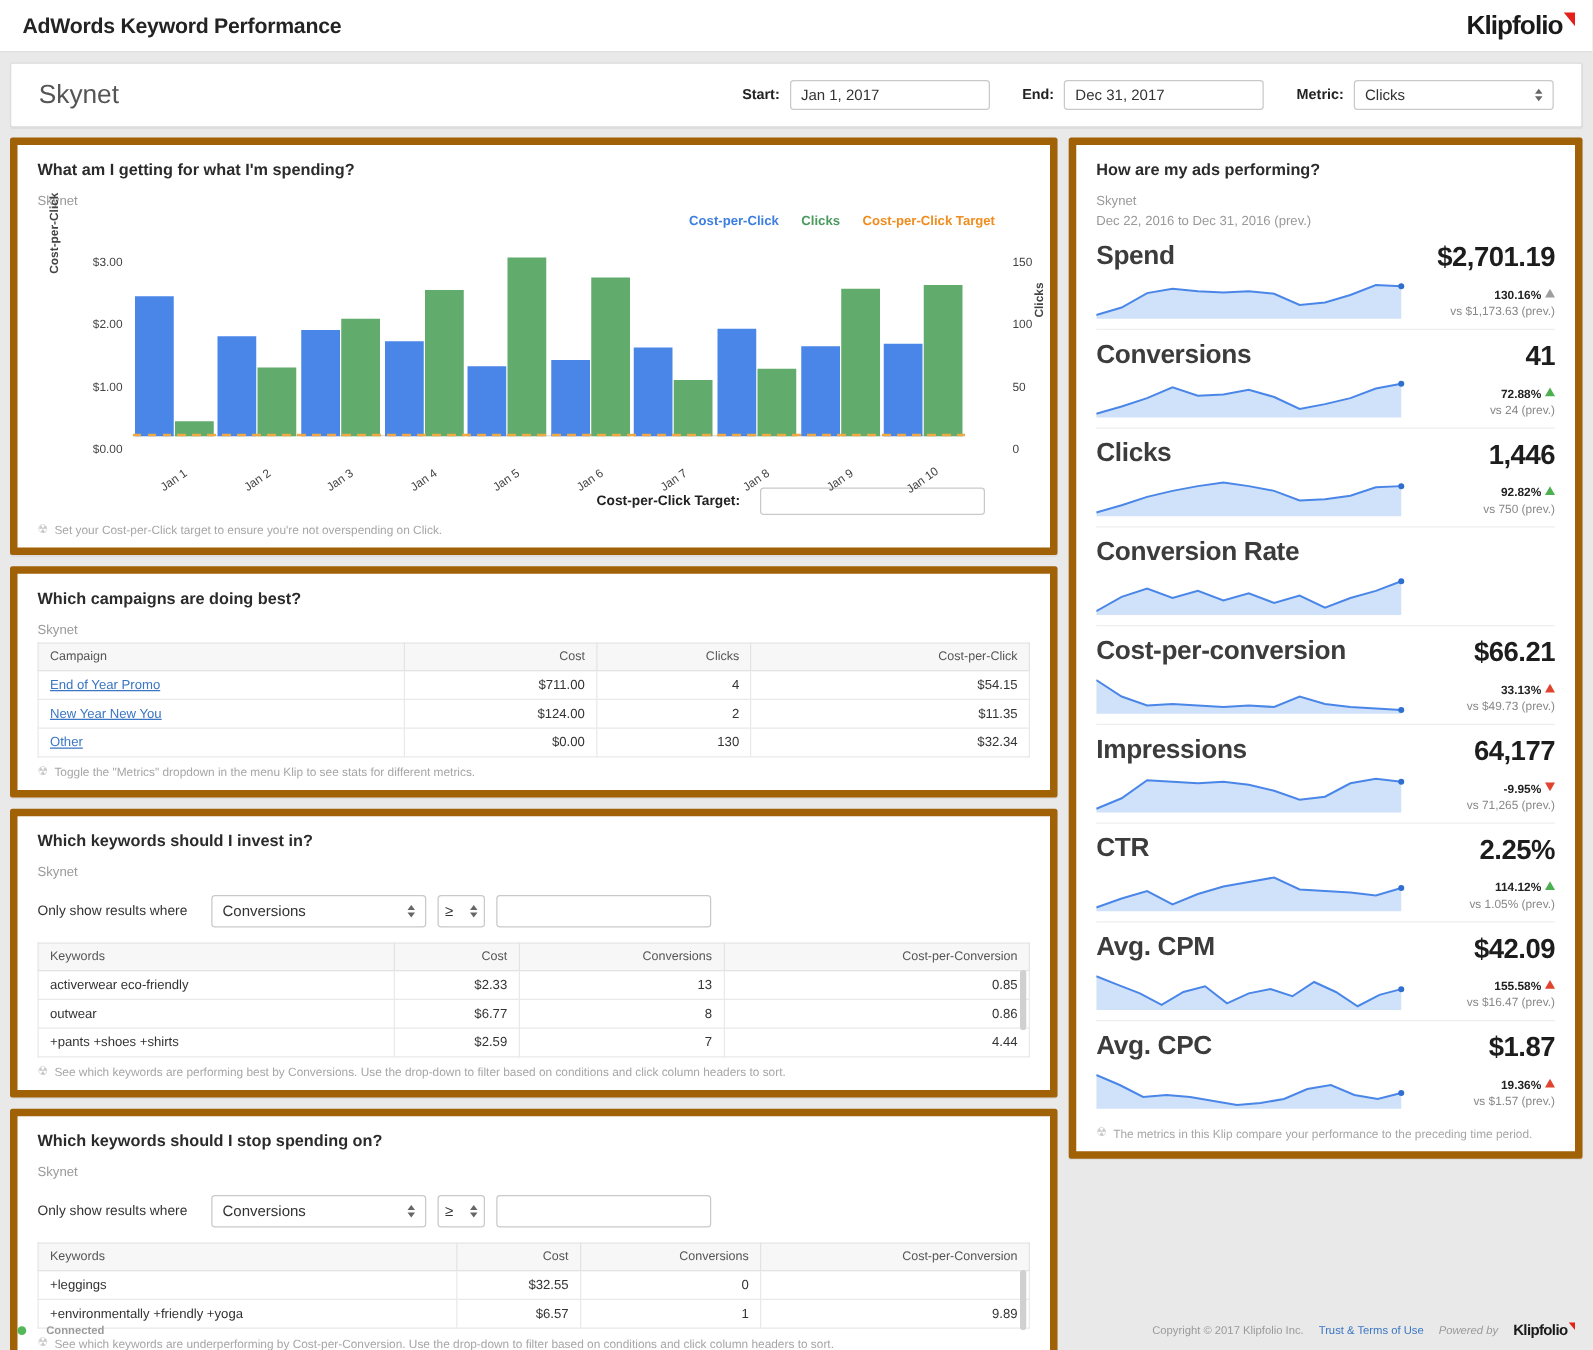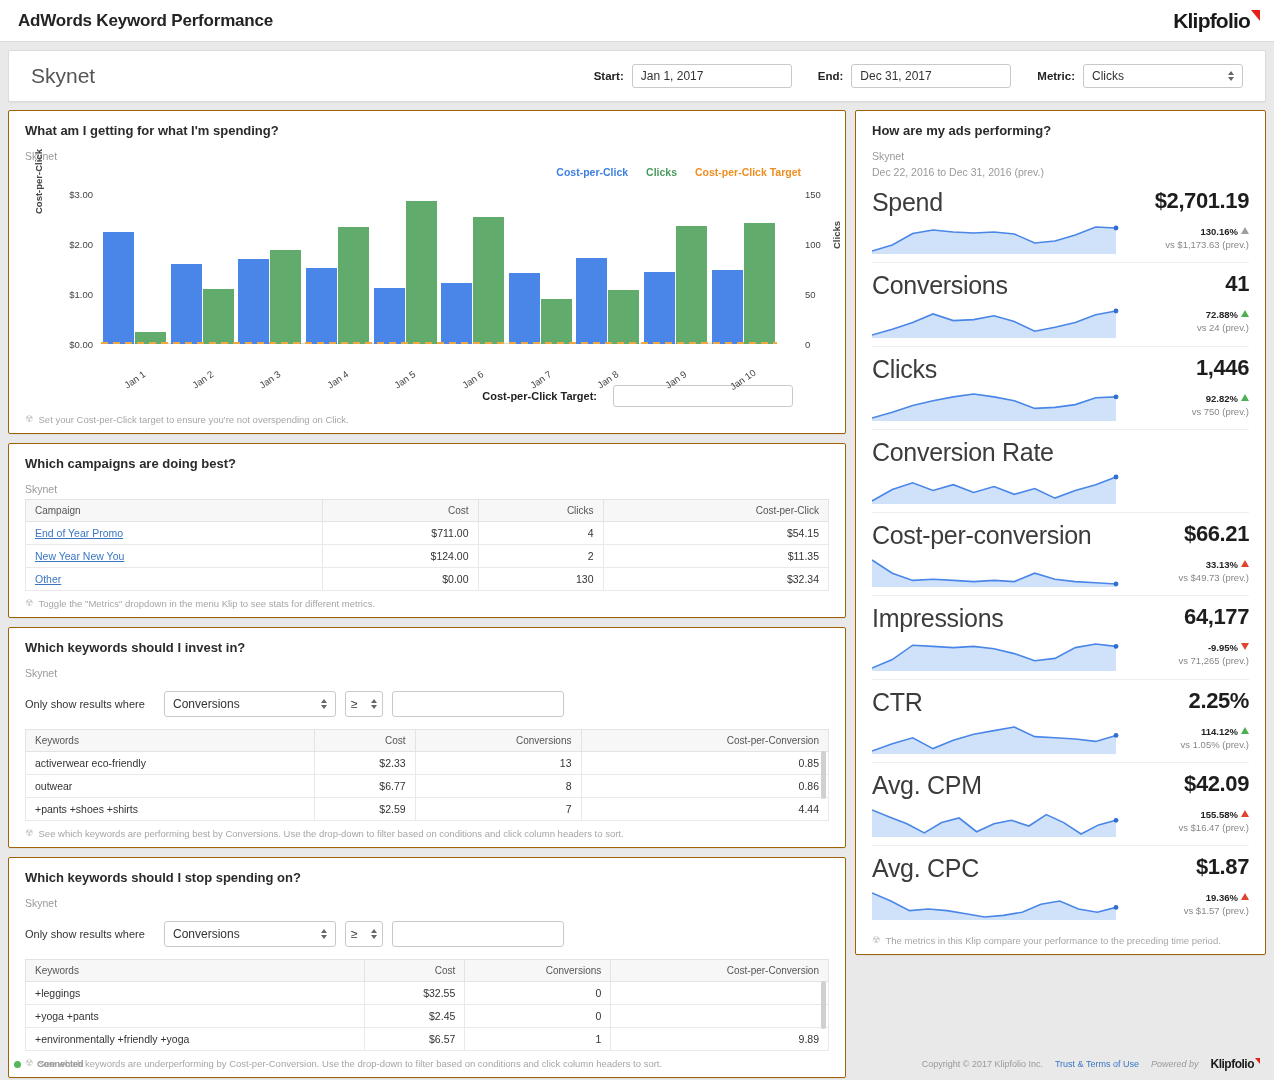--- a/index.html
+++ b/index.html
@@ -52,21 +52,21 @@
   .spin i { display:block; width:0; height:0; border-left:3.5px solid transparent; border-right:3.5px solid transparent; }
   .spin i.up { border-bottom: 4px solid #666; margin-bottom: 2px; }
   .spin i.dn { border-top: 4px solid #666; }
 
   
   .body { display: flex; padding: 8px; gap: 9px; align-items: flex-start; }
   .col-left { width: 838px; display: flex; flex-direction: column; gap: 9px; }
   .col-right { width: 411px; }
 
   .card {
-    background: #fff; border: 1px solid #a16207; border-radius: 2px;
+    background: #fff; border: 6px solid #a16207; border-radius: 2px;
     box-shadow: 0 1px 1px rgba(0,0,0,.05);
     padding: 12px 16px 8px 16px;
   }
   .card-title { font-size: 13px; font-weight: bold; color: #2b2b2b; margin-bottom: 12px; }
   .card-sub { font-size: 10.5px; color: #999; margin-bottom: 4px; }
   .footnote {
     font-size: 9.5px; color: #a6a6a6; margin-top: 7px;
     display: flex; align-items: flex-start; gap: 5px;
   }
   .bulb { color: #c8c8c8; font-size: 9.5px; line-height: 1.1; }
@@ -79,21 +79,21 @@
   .lg-tgt { color: #ef8e20; }
   .plot { position: absolute; left: 0; right: 0; top: 28px; height: 150px; }
   .axis-title-l {
     position: absolute; left: 8px; top: 48px; font-size: 9.5px; color: #444; font-weight: bold;
     transform: rotate(-90deg); transform-origin: left top; white-space: nowrap;
   }
   .axis-title-r {
     position: absolute; right: -2px; top: 55px; font-size: 9.5px; color: #444; font-weight: bold;
     transform: rotate(-90deg); transform-origin: right top; white-space: nowrap;
   }
-  .ytick { position: absolute; font-size: 9.5px; color: #444; right: 0; transform: translateY(-50%); white-space: nowrap; }
+  .ytick { position: absolute; font-size: 9.5px; color: #444; right: 0; transform: translateY(-50%); white-space: nowrap; margin-top: 11px; }
   .y-left { left: 24px; width: 44px; text-align: right; }
   .y-right { left: 780px; width: 28px; text-align: left; }
   .bars { position: absolute; left: 76px; right: 52px; top: 0; bottom: 0; display: flex; }
   .grp { flex: 1; display: flex; align-items: flex-end; justify-content: center; gap: 1px; position: relative; }
   .bar { width: 31px; }
   .bar.cpc { background: #4a86e8; }
   .bar.clk { background: #61ab6d; }
   .targetline {
     position: absolute; left: 76px; right: 52px; bottom: 0; height: 2px;
     background: repeating-linear-gradient(to right, #f0a842 0 7px, transparent 7px 12px);
@@ -131,21 +131,21 @@
   .sel-op { width: 38px; height: 26px; padding: 0 5px; }
   .filter-val { flex: 0 0 172px; height: 26px; }
 
   
   .metric {
     display: flex; align-items: flex-start; padding: 9px 0 7px 0;
     border-bottom: 1px solid #eee;
   }
   .metric:last-of-type { border-bottom: none; }
   .m-left { flex: 1; min-width: 0; }
-  .m-name { font-size: 25px; color: #3c3c3c; font-weight: normal; line-height: 1.05; letter-spacing: -.3px; }
+  .m-name { font-size: 21px; color: #3c3c3c; font-weight: bold; line-height: 1.05; letter-spacing: -.3px; }
   .spark { margin-top: 6px; display: block; }
   .m-right { width: 138px; text-align: right; padding-left: 6px; }
   .m-value { font-size: 22px; font-weight: bold; color: #1d1d1d; letter-spacing: -.4px; line-height: 1.05; }
   .m-delta { font-size: 9.5px; font-weight: bold; margin-top: 14px; white-space: nowrap; }
   .m-prev { font-size: 9.5px; color: #888; margin-top: 2px; white-space: nowrap; }
   .tri { display: inline-block; width: 0; height: 0; margin-left: 3px; vertical-align: 1px;
          border-left: 4.5px solid transparent; border-right: 4.5px solid transparent; }
   .tri.up-good { border-bottom: 7px solid #4caf50; }
   .tri.up-bad { border-bottom: 7px solid #e0432e; }
   .tri.up-grey { border-bottom: 7px solid #9e9e9e; }
@@ -437,26 +437,20 @@
                 </tr>
               </thead>
             <tbody id="stp-body">
                 <tr>
                   <td class="first">+leggings</td>
                   <td>$32.55</td>
                   <td>0</td>
                   <td></td>
                 </tr>
                 <tr>
-                  <td class="first">+yoga +pants</td>
-                  <td>$2.45</td>
-                  <td>0</td>
-                  <td></td>
-                </tr>
-                <tr>
                   <td class="first">+environmentally +friendly +yoga</td>
                   <td>$6.57</td>
                   <td>1</td>
                   <td>9.89</td>
                 </tr>
               </tbody>
           </table>
           <div class="scroll-thumb"></div>
         </div>
         <div class="footnote">

